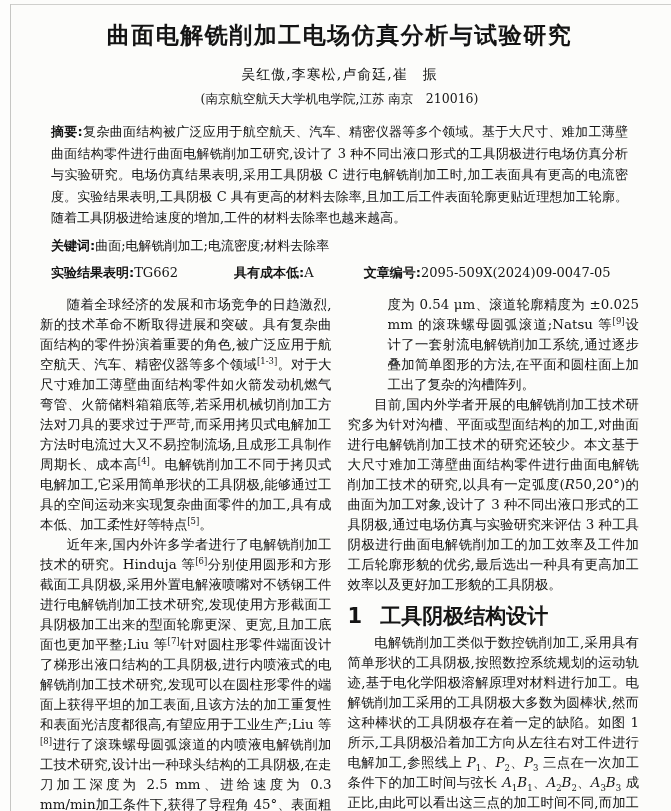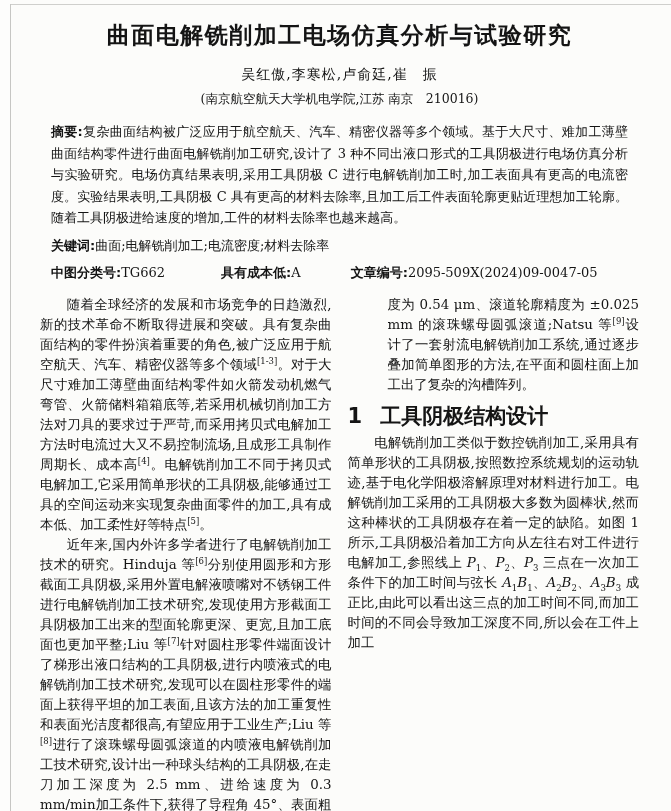--- a/index.html
+++ b/index.html
@@ -92,29 +92,30 @@
 
     <h1 class="title">曲面电解铣削加工电场仿真分析与试验研究</h1>
 
     <div class="authors">吴红傲,李寒松,卢俞廷,崔　振</div>
 
     <div class="affiliation">(南京航空航天大学机电学院,江苏 南京　210016)</div>
 
     <div class="meta">
       <p><span class="bold-label">摘要:</span><span>复杂曲面结构被广泛应用于航空航天、汽车、精密仪器等多个领域。基于大尺寸、难加工薄壁曲面结构零件进行曲面电解铣削加工研究,设计了 3 种不同出液口形式的工具阴极进行电场仿真分析与实验研究。电场仿真结果表明,采用工具阴极 C 进行电解铣削加工时,加工表面具有更高的电流密度。实验结果表明,工具阴极 C 具有更高的材料去除率,且加工后工件表面轮廓更贴近理想加工轮廓。随着工具阴极进给速度的增加,工件的材料去除率也越来越高。</span></p>
       <p><span class="bold-label">关键词:</span><span>曲面;电解铣削加工;电流密度;材料去除率</span></p>
-      <p class="clc-row"><span><span class="bold-label">中图分类号:</span><span>TG662</span></span><span class="clc-item-2"><span class="bold-label">具有成本低:</span><span>A</span></span><span class="clc-item-3"><span class="bold-label">文章编号:</span><span>2095-509X(2024)09-0047-05</span></span></p>
+      <p class="clc-row"><span><span class="bold-label">实验结果表明:</span><span>TG662</span></span><span class="clc-item-2"><span class="bold-label">具有成本低:</span><span>A</span></span><span class="clc-item-3"><span class="bold-label">文章编号:</span><span>2095-509X(2024)09-0047-05</span></span></p>
     </div>
 
     <div class="columns">
       <div class="col">
           <p class="para"><span>随着全球经济的发展和市场竞争的日趋激烈,新的技术革命不断取得进展和突破。具有复杂曲面结构的零件扮演着重要的角色,被广泛应用于航空航天、汽车、精密仪器等多个领域</span><sup>[1-3]</sup><span>。对于大尺寸难加工薄壁曲面结构零件如火箭发动机燃气弯管、火箭储料箱箱底等,若采用机械切削加工方法对刀具的要求过于严苛,而采用拷贝式电解加工方法时电流过大又不易控制流场,且成形工具制作周期长、成本高</span><sup>[4]</sup><span>。电解铣削加工不同于拷贝式电解加工,它采用简单形状的工具阴极,能够通过工具的空间运动来实现复杂曲面零件的加工,具有成本低、加工柔性好等特点</span><sup>[5]</sup><span>。</span></p>
           <p class="para"><span>近年来,国内外许多学者进行了电解铣削加工技术的研究。Hinduja 等</span><sup>[6]</sup><span>分别使用圆形和方形截面工具阴极,采用外置电解液喷嘴对不锈钢工件进行电解铣削加工技术研究,发现使用方形截面工具阴极加工出来的型面轮廓更深、更宽,且加工底面也更加平整;Liu 等</span><sup>[7]</sup><span>针对圆柱形零件端面设计了梯形出液口结构的工具阴极,进行内喷液式的电解铣削加工技术研究,发现可以在圆柱形零件的端面上获得平坦的加工表面,且该方法的加工重复性和表面光洁度都很高,有望应用于工业生产;Liu 等</span><sup>[8]</sup><span>进行了滚珠螺母圆弧滚道的内喷液电解铣削加工技术研究,设计出一种球头结构的工具阴极,在走刀加工深度为 2.5 mm、进给速度为 0.3 mm/min加工条件下,获得了导程角 45°、表面粗糙</span></p>
         </div>
       <div class="col">
           <p class="para no-indent"><span>度为 0.54 μm、滚道轮廓精度为 ±0.025 mm 的滚珠螺母圆弧滚道;Natsu 等</span><sup>[9]</sup><span>设计了一套射流电解铣削加工系统,通过逐步叠加简单图形的方法,在平面和圆柱面上加工出了复杂的沟槽阵列。</span></p>
+          <p class="para"><span>目前,国内外学者开展的电解铣削加工技术研究多为针对沟槽、平面或型面结构的加工,对曲面进行电解铣削加工技术的研究还较少。本文基于大尺寸难加工薄壁曲面结构零件进行曲面电解铣削加工技术的研究,以具有一定弧度(</span><i>R</i><span>50,20°)的曲面为加工对象,设计了 3 种不同出液口形式的工具阴极,通过电场仿真与实验研究来评估 3 种工具阴极进行曲面电解铣削加工的加工效率及工件加工后轮廓形貌的优劣,最后选出一种具有更高加工效率以及更好加工形貌的工具阴极。</span></p>
           <div class="section-heading"><span class="sec-num">1</span><span>工具阴极结构设计</span></div>
           <p class="para"><span>电解铣削加工类似于数控铣削加工,采用具有简单形状的工具阴极,按照数控系统规划的运动轨迹,基于电化学阳极溶解原理对材料进行加工。电解铣削加工采用的工具阴极大多数为圆棒状,然而这种棒状的工具阴极存在着一定的缺陷。如图 1 所示,工具阴极沿着加工方向从左往右对工件进行电解加工,参照线上 </span><i>P</i><sub>1</sub><span>、</span><i>P</i><sub>2</sub><span>、</span><i>P</i><sub>3</sub><span> 三点在一次加工条件下的加工时间与弦长 </span><i>A</i><sub>1</sub><i>B</i><sub>1</sub><span>、</span><i>A</i><sub>2</sub><i>B</i><sub>2</sub><span>、</span><i>A</i><sub>3</sub><i>B</i><sub>3</sub><span> 成正比,由此可以看出这三点的加工时间不同,而加工时间的不同会导致加工深度不同,所以会在工件上加工</span></p>
         </div>
     </div>
 
   </div>
 </div>
 
 </body></html>

